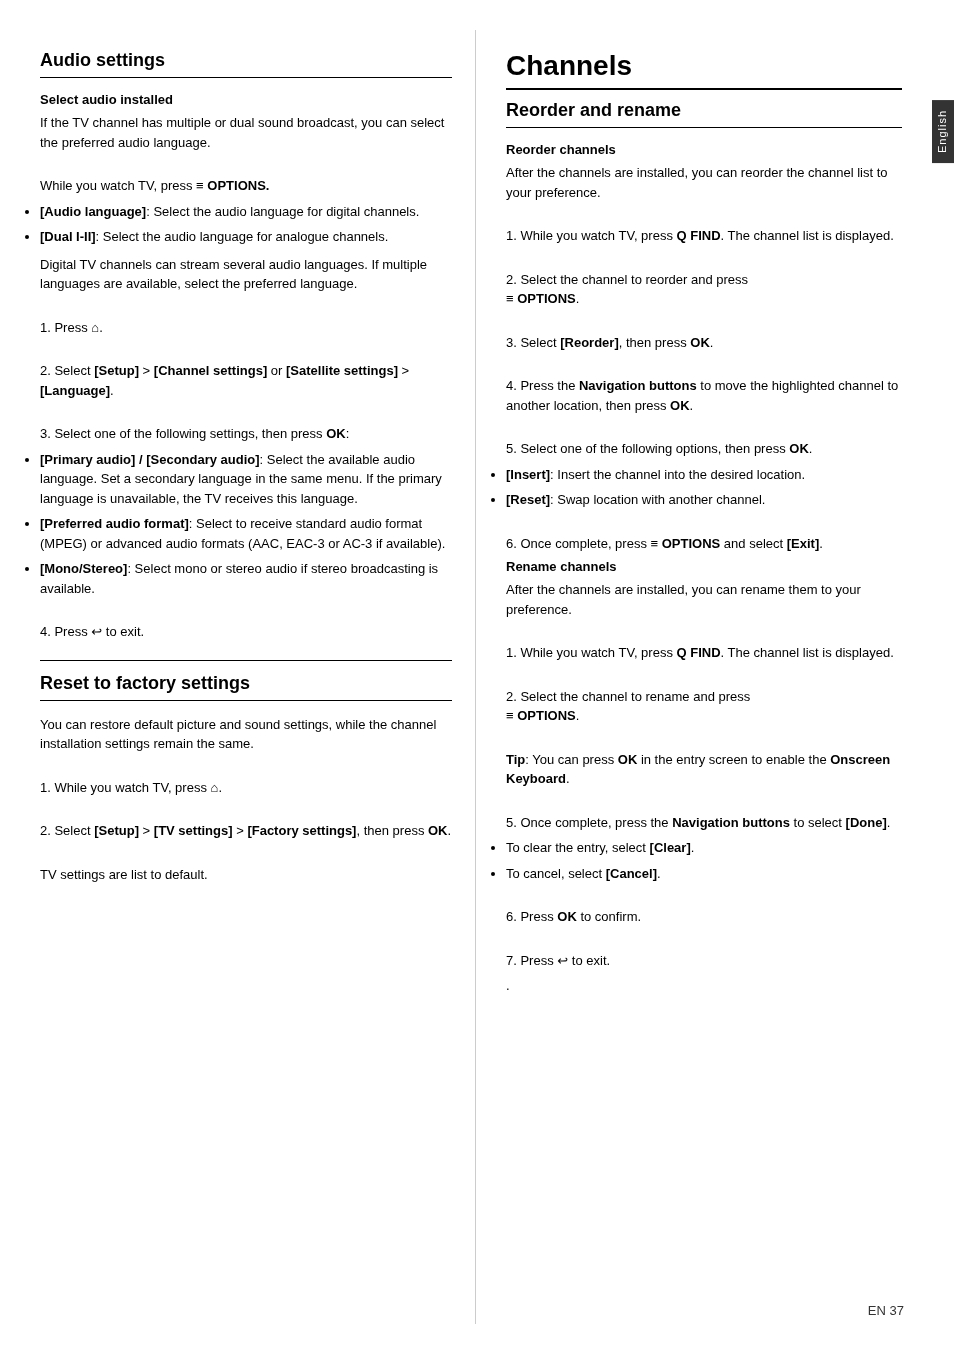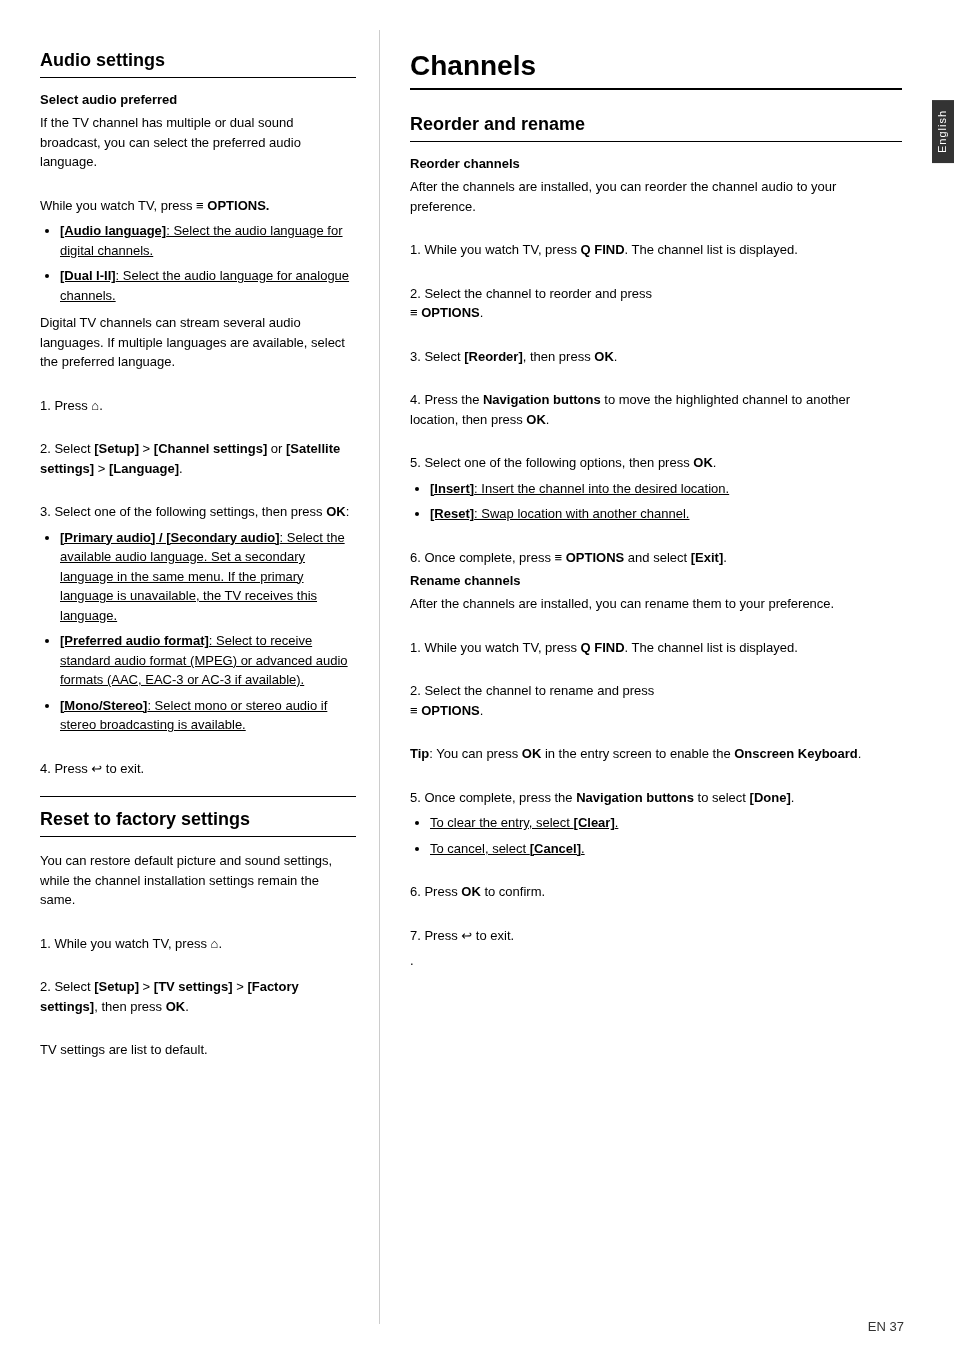--- a/index.html
+++ b/index.html
@@ -35,77 +35,75 @@
       letter-spacing: 1px;
     }
     
     .columns {
       display: flex;
       flex-direction: row;
       width: 100%;
       padding: 0 22px 0 0;
     }
     .left-col {
-      width: 380px;
+      width: 476px;
       padding: 20px 23px 20px 40px;
       border-right: 1px solid #ccc;
     }
     .right-col {
       flex: 1;
       padding: 20px 30px 20px 30px;
     }
     
     .section-title {
       font-size: 18px;
       font-weight: bold;
       border-bottom: 1.5px solid #000;
       padding-bottom: 6px;
       margin-bottom: 14px;
     }
     .section-title-large {
       font-size: 28px;
       font-weight: bold;
       border-bottom: 2px solid #000;
       padding-bottom: 6px;
-      margin-bottom: 24px;
+      margin-bottom: 10px;
     }
     .subsection-title {
       font-size: 13px;
       font-weight: bold;
       margin-bottom: 6px;
       margin-top: 4px;
     }
     p {
       margin-bottom: 8px;
       line-height: 1.5;
     }
     .bold { font-weight: bold; }
     ul {
-      margin-left: 20px;
       margin-bottom: 8px;
-      text-decoration: underline;
     }
     ul li {
       margin-bottom: 6px;
       line-height: 1.5;
     }
     .step {
       margin-bottom: 6px;
       line-height: 1.5;
       margin-top: 24px;
     }
     .home-icon {
       font-size: 13px;
     }
     .back-icon {
       font-size: 13px;
     }
     .footer-bar {
       position: absolute;
-      bottom: 20px;
+      bottom: 36px;
       right: 50px;
       font-size: 13px;
       color: #333;
     }
     hr.section-divider {
       border: none;
       border-top: 1.5px solid #000;
       margin: 18px 0 12px 0;
     }
   </style>
@@ -117,21 +115,21 @@
   <div class="side-tab">
     <span>English</span>
   </div>
 
   <div class="columns">
 
     <div class="left-col">
 
       <div class="section-title">Audio settings</div>
 
-      <div class="subsection-title">Select audio preferred</div>
+      <div class="subsection-title">Select audio installed</div>
 
       <p>If the TV channel has multiple or dual sound broadcast, you can select the preferred audio language.</p>
 
       <p class="step">
         <span>While you watch TV, press</span>
         <span> ≡ </span><span class="bold">OPTIONS.</span>
       </p>
 
       <ul>
         <li>
@@ -188,21 +186,21 @@
     </div>
 
     <div class="right-col">
 
       <div class="section-title-large">Channels</div>
 
       <div class="section-title">Reorder and rename</div>
 
       <div class="subsection-title">Reorder channels</div>
 
-      <p>After the channels are installed, you can reorder the channel audio to your preference.</p>
+      <p>After the channels are installed, you can reorder the channel list to your preference.</p>
 
       <p class="step">
         <span>1. While you watch TV, press <span class="bold">Q FIND</span>. The channel list is displayed.</span>
       </p>
       <p class="step">
         <span>2. Select the channel to reorder and press<br><span class="bold">≡ OPTIONS</span>.</span>
       </p>
       <p class="step">
         <span>3. Select <span class="bold">[Reorder]</span>, then press <span class="bold">OK</span>.</span>
       </p>

